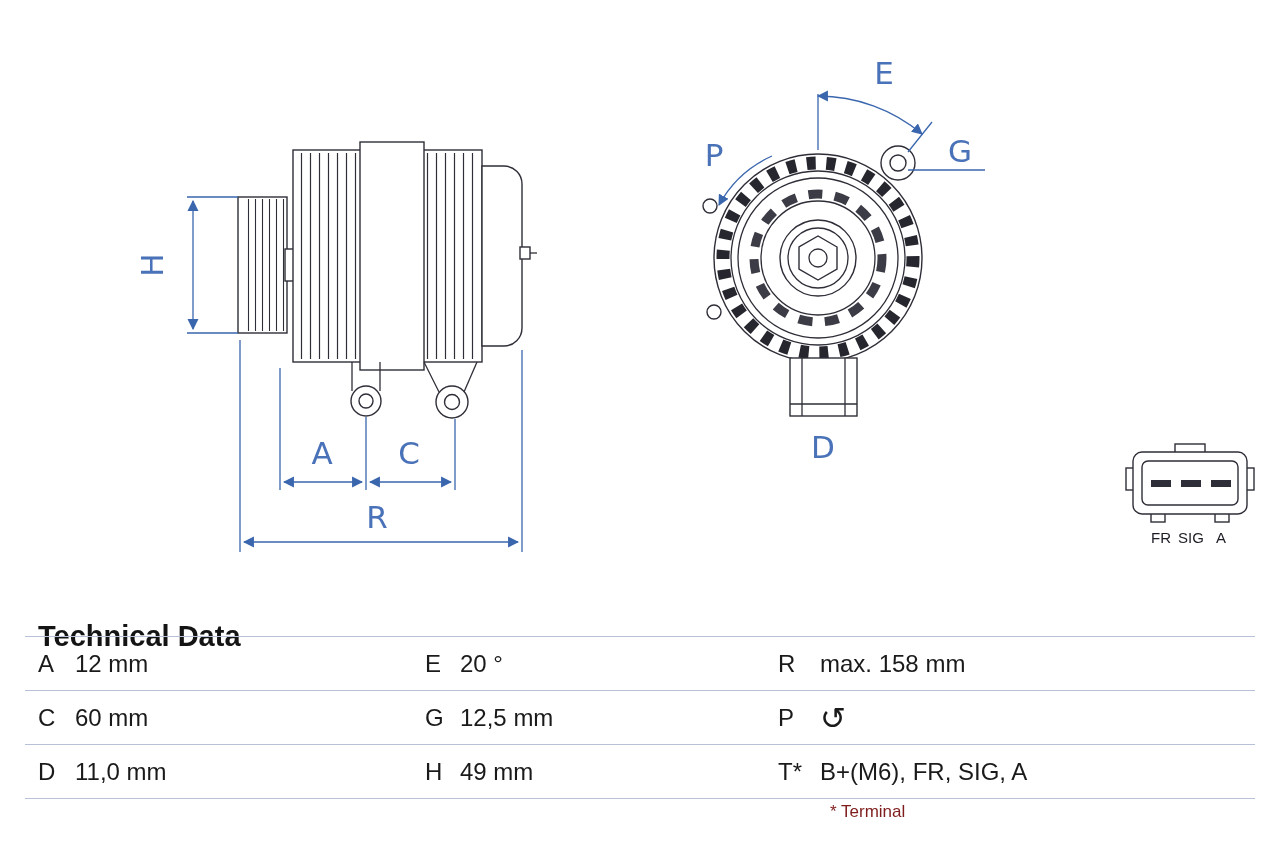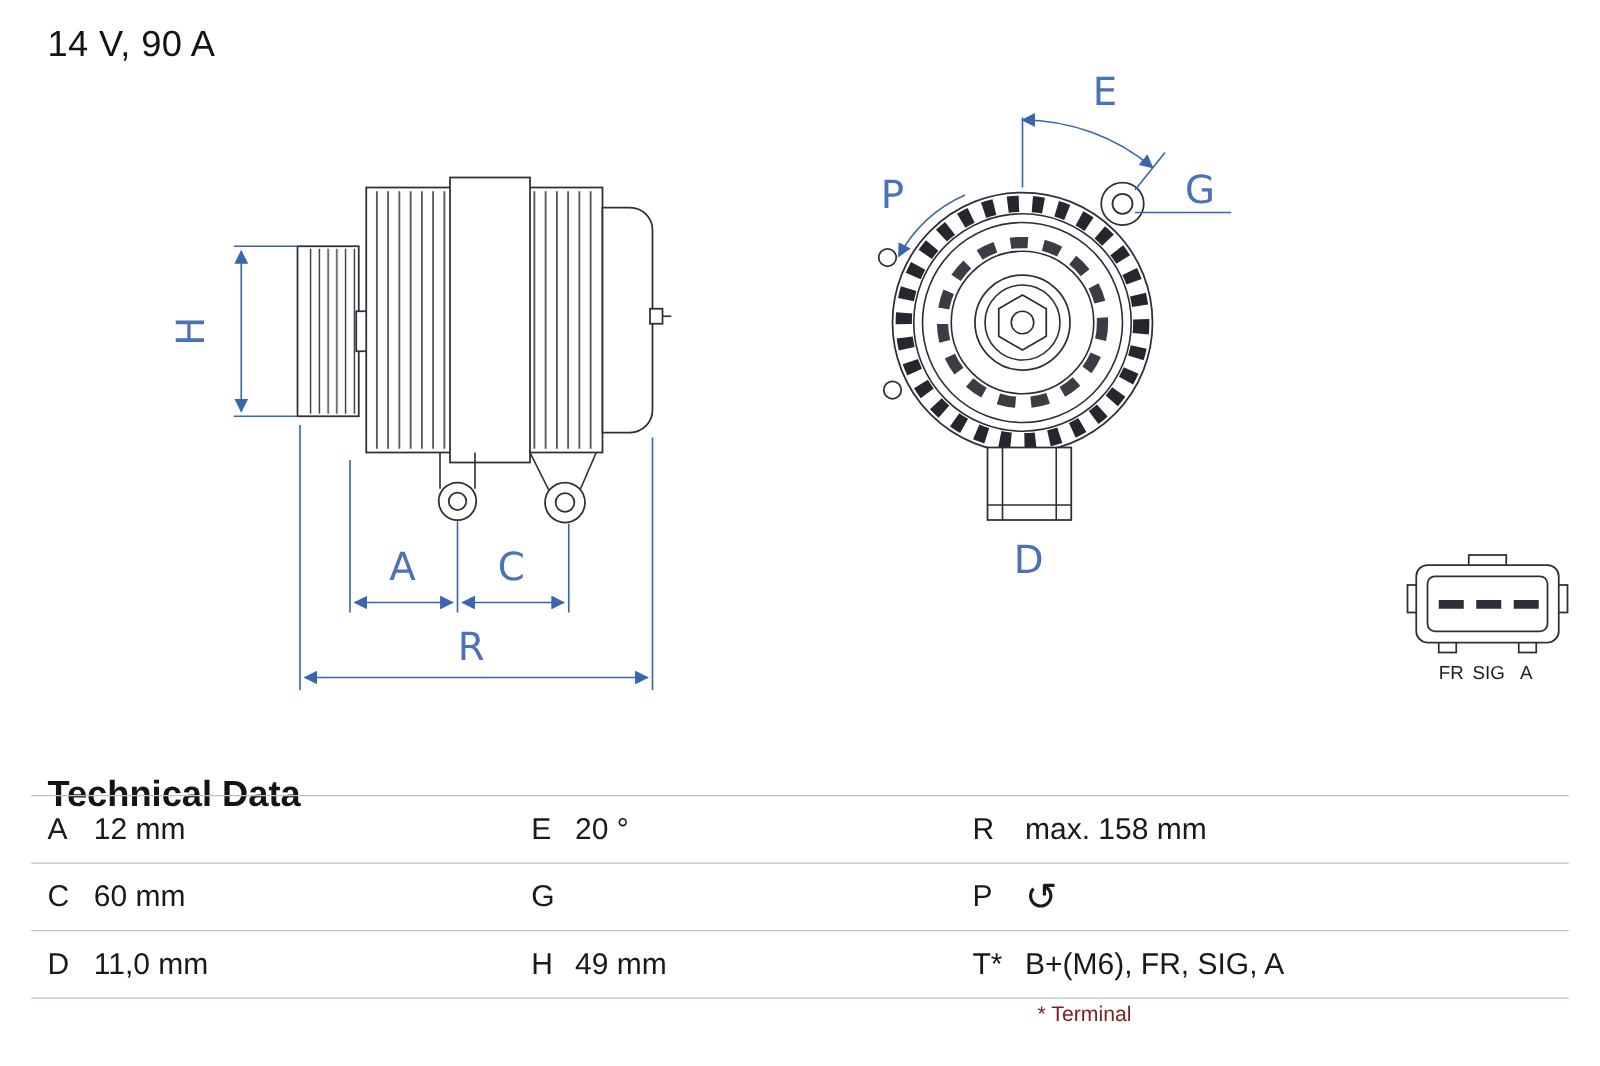--- a/index.html
+++ b/index.html
@@ -23,21 +23,20 @@
   .dim{fill:none;stroke:#3a66ae;stroke-width:1.3}
   .dimtxt{fill:#4a72b8;font-size:31px;font-family:"DejaVu Sans",sans-serif;font-weight:400}
   .pin{fill:#2e2e38}
   .clabel{fill:#1c1c24;font-size:15px;font-family:"Liberation Sans",sans-serif}
 </style>
 </head>
 <body>
 
 <div class="page">
 
-  <div class="rating">14 V, 90 A</div>
 
   <svg class="drawing" width="1280" height="580" viewBox="0 0 1280 580">
     <defs>
       <marker id="arw" viewBox="0 0 10 10" refX="9" refY="5" markerWidth="8.5" markerHeight="8.5" orient="auto-start-reverse">
         <path d="M0,0 L10,5 L0,10 Z" fill="#3a66ae"></path>
       </marker>
       <pattern id="fins" width="9" height="8" patternUnits="userSpaceOnUse">
         <line x1="4.5" y1="0" x2="4.5" y2="8" stroke="#2e2e38" stroke-width="1.2"></line>
       </pattern>
       <pattern id="grooves" width="7" height="8" patternUnits="userSpaceOnUse">
@@ -135,20 +134,21 @@
       <span class="cell v1">12 mm</span>
       <span class="cell k2">E</span>
       <span class="cell v2">20 °</span>
       <span class="cell k3">R</span>
       <span class="cell v3">max. 158 mm</span>
     </div>
     <div class="t-row">
       <span class="cell k1">C</span>
       <span class="cell v1">60 mm</span>
       <span class="cell k2">G</span>
+      <span class="cell v2">12,5 mm</span>
       <span class="cell k3">P</span>
       <span class="cell v3 rot">↺</span>
     </div>
     <div class="t-row">
       <span class="cell k1">D</span>
       <span class="cell v1">11,0 mm</span>
       <span class="cell k2">H</span>
       <span class="cell v2">49 mm</span>
       <span class="cell k3">T*</span>
       <span class="cell v3">B+(M6), FR, SIG, A</span>

